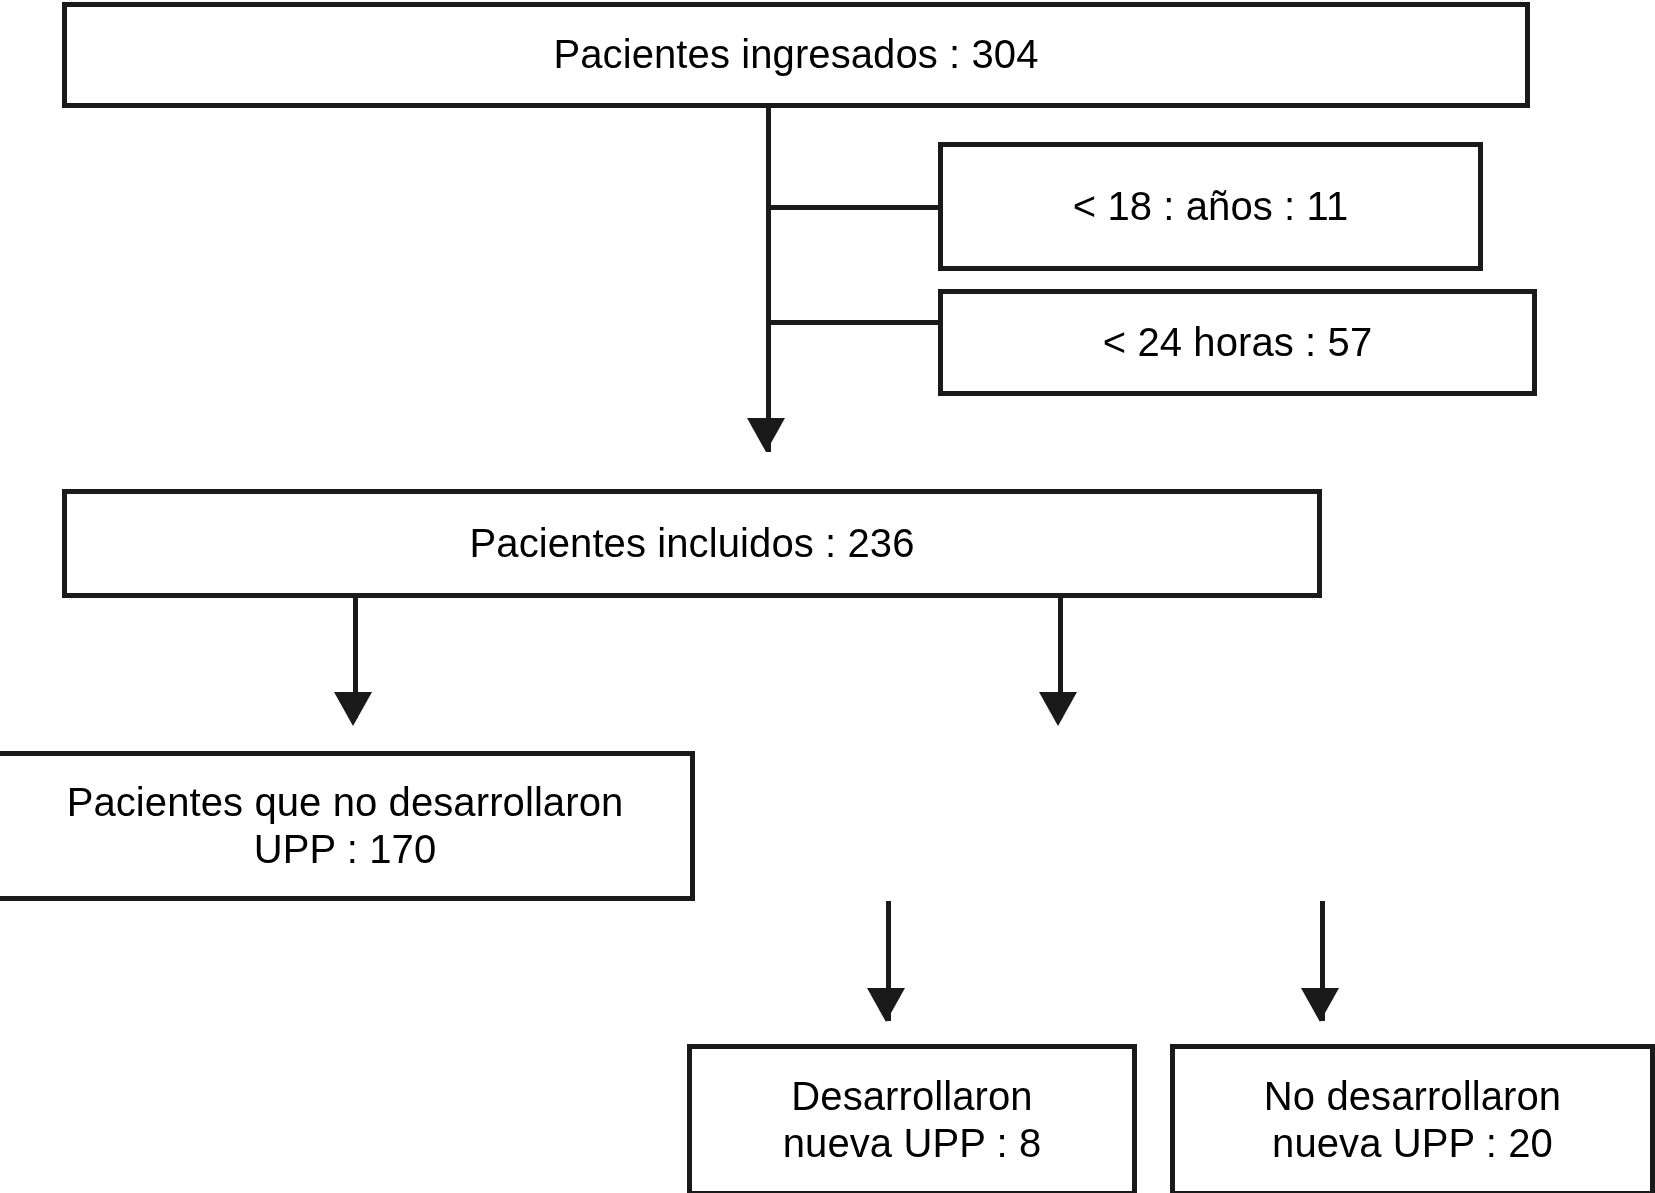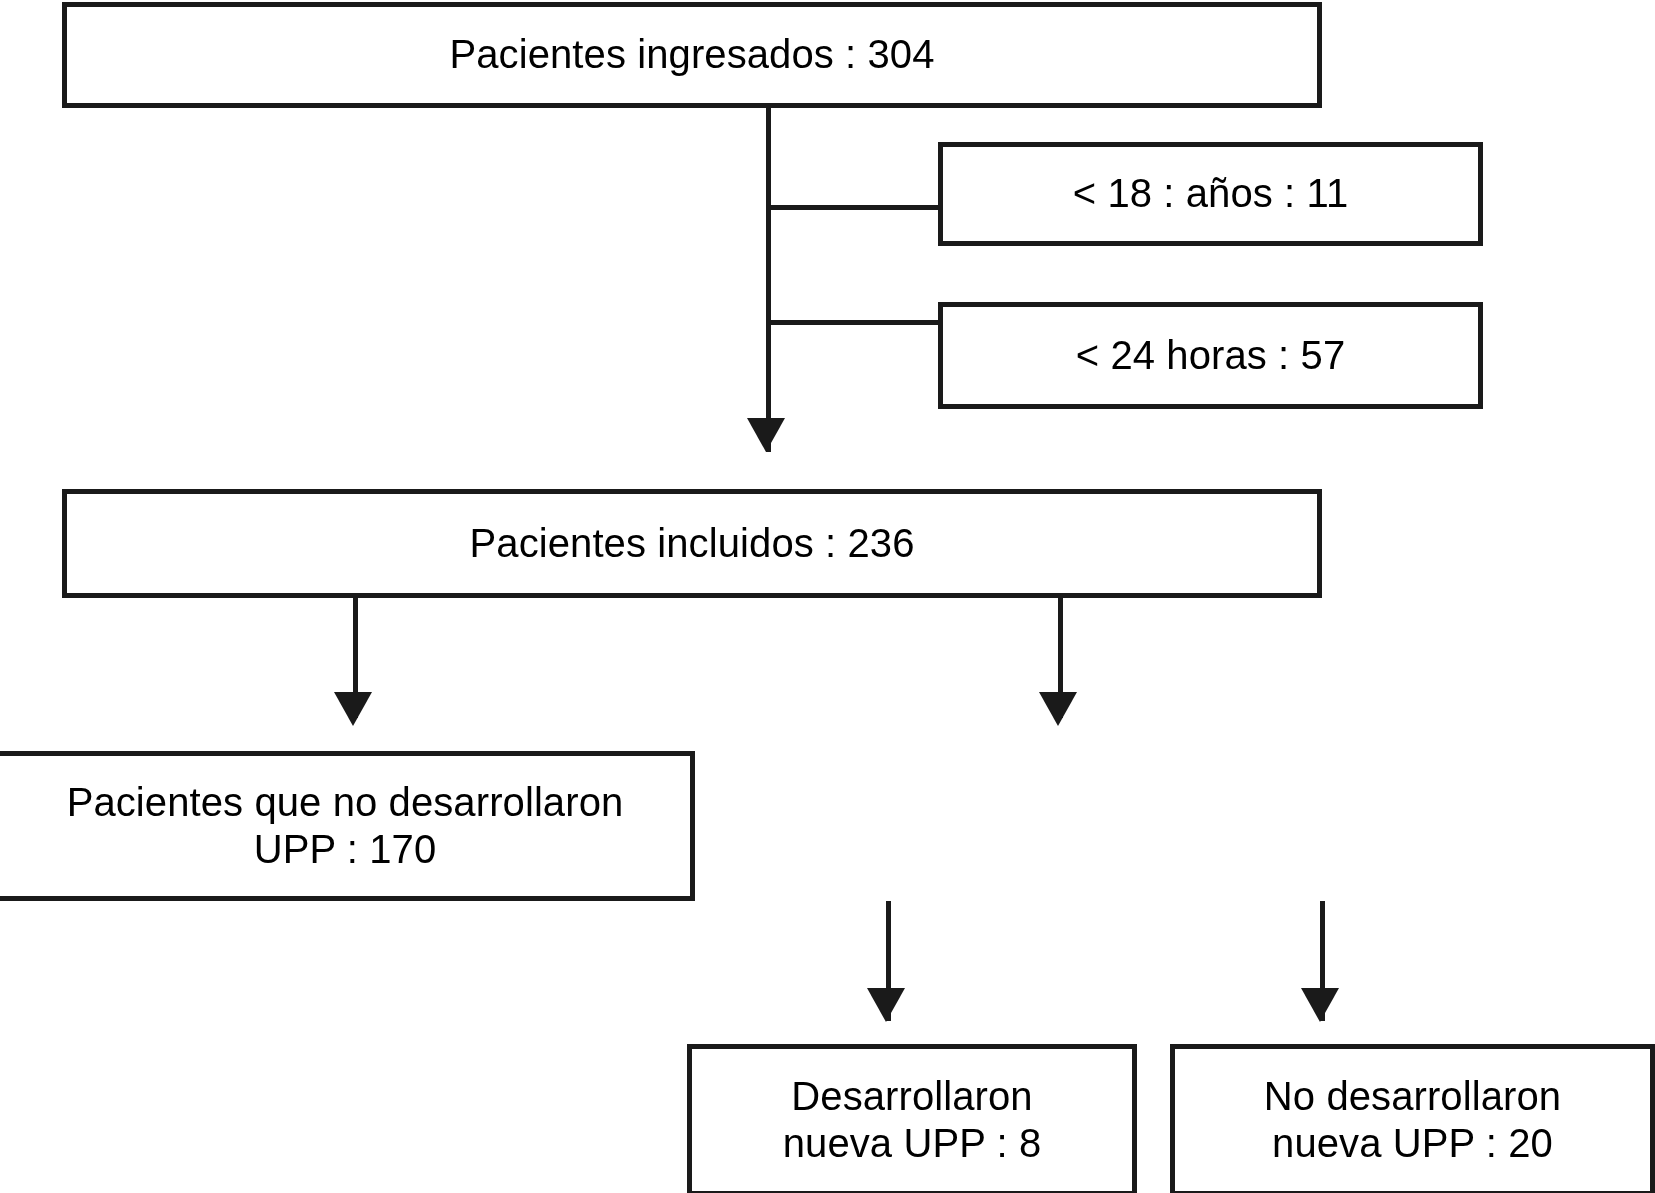--- a/index.html
+++ b/index.html
@@ -31,23 +31,23 @@
     white-space: pre-line;
     padding: 0 8px;
   }
   .node-text {
     display: block;
     width: 100%;
     white-space: pre-line;
   }
 
   
-  #node-admitted   { left: 62px;  top: 2px;    width: 1260px; height: 106px; text-align: center; }
-  #node-excl-age   { left: 938px; top: 142px;  width: 545px;  height: 104px; }
-  #node-excl-hours { left: 938px; top: 289px;  width: 545px;  height: 107px; margin-top: 13px; }
+  #node-admitted   { left: 62px;  top: 2px;    width: 1468px; height: 106px; text-align: center; }
+  #node-excl-age   { left: 938px; top: 142px;  width: 545px;  height: 129px; }
+  #node-excl-hours { left: 938px; top: 289px;  width: 599px;  height: 107px; }
   #node-included   { left: 62px;  top: 489px;  width: 1260px; height: 109px; }
   #node-no-upp     { left: -5px;  top: 751px;  width: 700px;  height: 150px; }
   #node-yes-upp    { left: 756px; top: 751px;  width: 694px;  height: 150px; }
   #node-new-upp    { left: 687px; top: 1044px; width: 450px;  height: 152px; }
   #node-no-new-upp { left: 1170px;top: 1044px; width: 485px;  height: 152px; }
 
   
   .vline {
     position: absolute;
     background: #1a1a1a;

